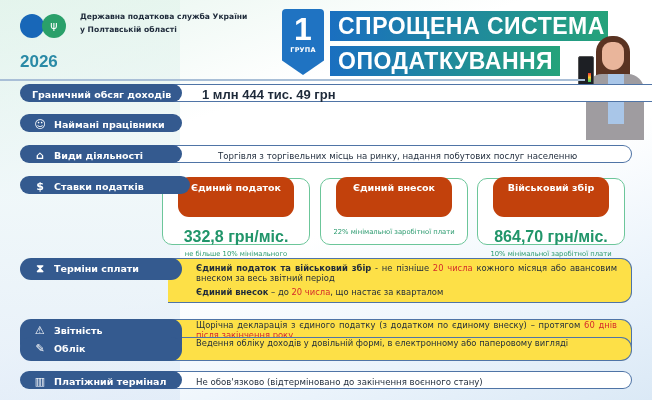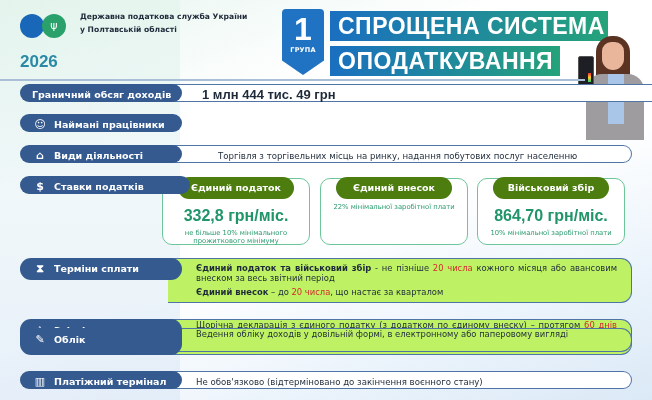--- a/index.html
+++ b/index.html
@@ -30,24 +30,24 @@
 .sep{position:absolute;left:0;top:79px;width:585px;height:2px;background:#a9bfd7}
 .row{position:absolute;left:20px;height:18px;width:612px}
 .lbl{position:absolute;left:0;top:0;height:100%;width:162px;background:#345a8f;border-radius:11px;color:#fff;font-size:9.5px;font-weight:bold;line-height:22px;padding-left:12px;white-space:nowrap;z-index:2}
 .lbl .ic{display:inline-block;width:16px;margin-right:6px;text-align:center;font-size:11px}
 .val{position:absolute;left:148px;top:0;height:100%;right:0;border:1.4px solid #4f74a6;border-left:none;border-radius:0 11px 11px 0;background:#fff;padding-left:28px;font-size:8.6px;line-height:20px;white-space:nowrap;color:#1e2a3a}
 .val.open{border-right:none;border-radius:0;right:-20px}
 .big{font-size:13px;font-weight:bold;font-family:"Liberation Sans",sans-serif}
 .red{color:#d52b2b}
 .b{font-weight:bold}
 .card{position:absolute;top:178px;width:148px;height:67px;border:1.4px solid #6cc69a;border-radius:10px;background:#fff;text-align:center;color:#21956a}
-.card .h{margin:-2px auto 4px;width:116px;height:22px;line-height:22px;background:#4d7c0f;color:#fff;border-radius:11px;font-weight:bold;font-size:9.5px}
+.card .h{margin:-2px auto 11px;width:116px;height:40px;line-height:22px;background:#c2410c;color:#fff;border-radius:11px;font-weight:bold;font-size:9.5px}
 .card .amt{font-family:"Liberation Sans",sans-serif;font-weight:bold;font-size:16px;margin-top:8px;line-height:18px}
 .card .sub{font-size:6.8px;line-height:8px;margin-top:4px;padding:0 10px;color:#2a9a6e}
-.multi{position:absolute;left:148px;right:0;top:0;height:100%;border:1.4px solid #4f74a6;border-left:none;border-radius:0 11px 11px 0;background:#bef264;padding:2px 14px 0 28px;font-size:8.4px;line-height:9.5px;text-align:justify}
+.multi{position:absolute;left:148px;right:0;top:0;height:100%;border:1.4px solid #4f74a6;border-left:none;border-radius:0 11px 11px 0;background:#fde047;padding:2px 14px 0 28px;font-size:8.4px;line-height:9.5px;text-align:justify}
 </style>
 </head>
 <body>
 
 <div class="bgl"></div>
 
 <div class="logo">
   <div class="c1"></div>
   <div class="c2">ψ</div>
 </div>
@@ -114,21 +114,21 @@
     <div style="margin-top:3px"><span class="b">Єдиний податок та військовий збір</span><span> - не пізніше </span><span class="red">20 числа</span><span> кожного місяця або авансовим внеском за весь звітний період</span></div>
     <div style="margin-top:5px"><span class="b">Єдиний внесок</span><span> – до </span><span class="red">20 числа</span><span>, що настає за кварталом</span></div>
   </div>
 </div>
 
 <div class="row" style="top:319px;height:36px">
   <div class="lbl" style="line-height:24px"><span class="ic">⚠</span><span>Звітність</span></div>
   <div class="multi" style="padding-top:1px"><span>Щорічна декларація з єдиного податку (з додатком по єдиному внеску) – протягом </span><span class="red">60 днів після закінчення року</span></div>
 </div>
 
-<div class="row" style="top:328px;height:24px">
+<div class="row" style="top:337px;height:24px">
   <div class="lbl" style="line-height:24px"><span class="ic">✎</span><span>Облік</span></div>
   <div class="multi" style="padding-top:1px;text-align-last:left">Ведення обліку доходів у довільній формі, в електронному або паперовому вигляді</div>
 </div>
 
 <div class="row" style="top:371px">
   <div class="lbl"><span class="ic">▥</span><span>Платіжний термінал</span></div>
   <div class="val">Не обов'язково (відтерміновано до закінчення воєнного стану)</div>
 </div>
 
 </body></html>

